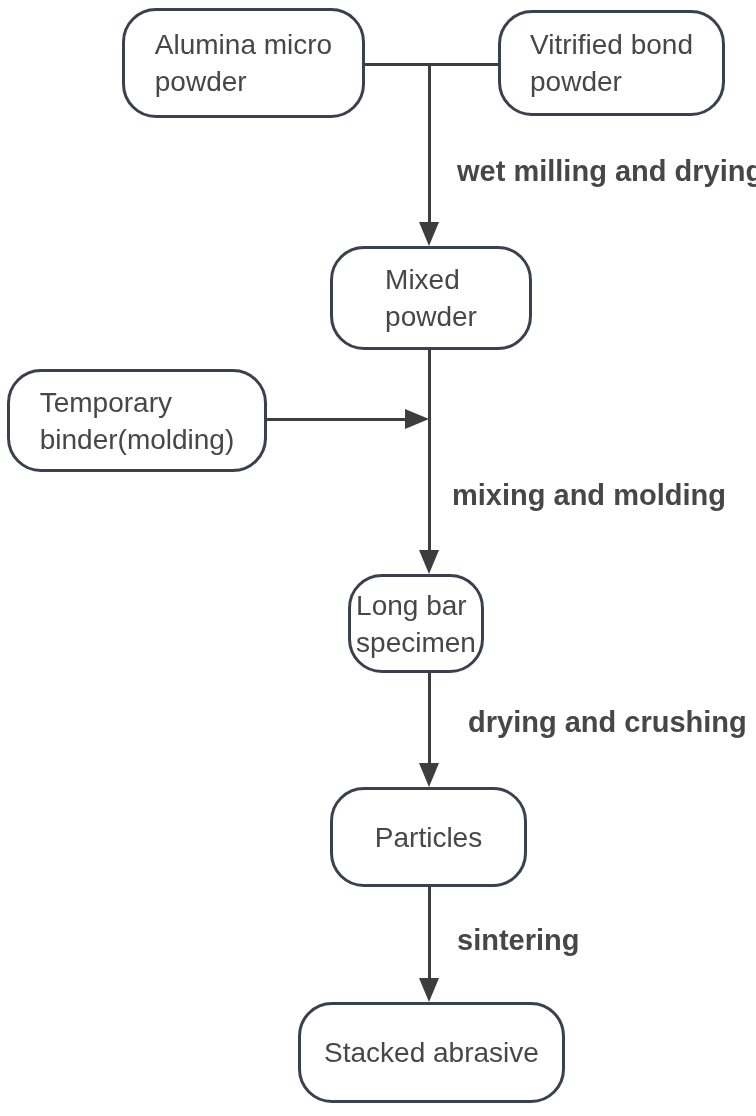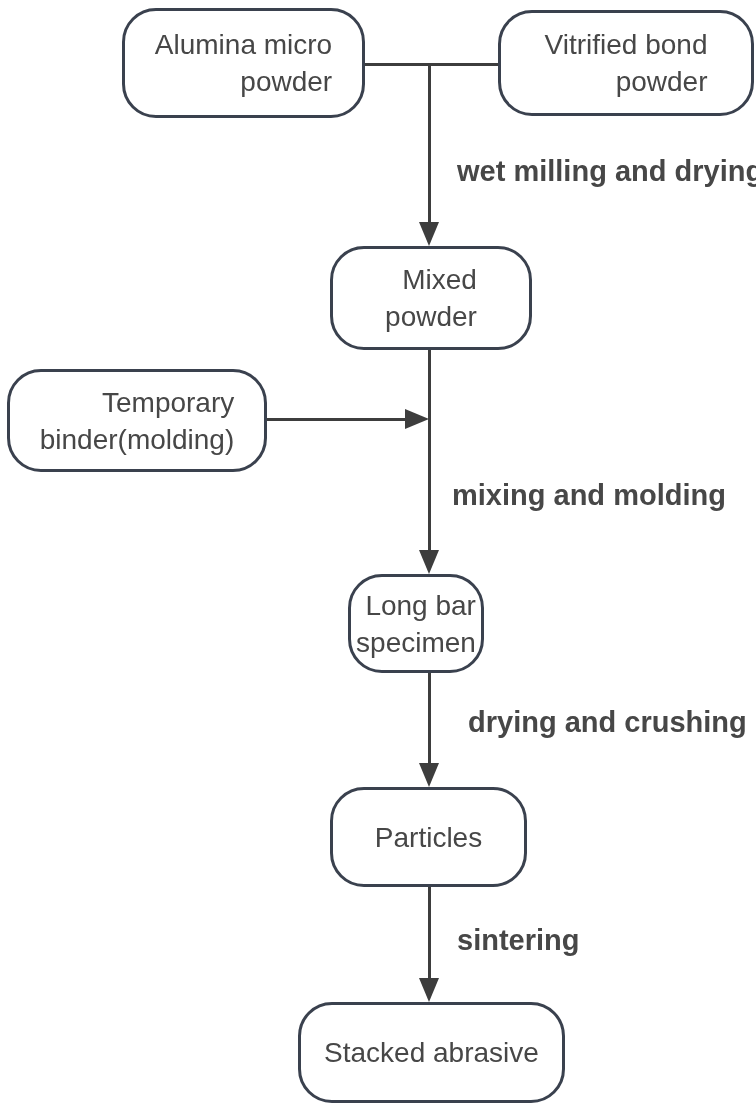--- a/index.html
+++ b/index.html
@@ -20,21 +20,21 @@
   }
   .node{
     position:absolute;
     box-sizing:border-box;
     border:3px solid var(--node-border);
     border-radius:34px;
     background:var(--node-fill);
     display:flex;
     align-items:center;
     justify-content:center;
-    text-align:right;
+    text-align:left;
   }
   .node-label{
     white-space:pre-line;
     font-size:28px;
     line-height:37px;
     color:var(--text);
   }
   .line{
     position:absolute;
     background:var(--line);
@@ -81,21 +81,21 @@
   <div class="arrow-down" style="left:419px;top:763px"></div>
 
   <div class="line" style="left:428px;top:887px;width:3px;height:93px"></div>
   <div class="arrow-down" style="left:419px;top:978px"></div>
 
   <div class="node" style="left:122px;top:8px;width:243px;height:110px">
     <span class="node-label">Alumina micro
 powder</span>
   </div>
 
-  <div class="node" style="left:498px;top:10px;width:256px;height:106px">
+  <div class="node" style="left:498px;top:10px;width:227px;height:106px">
     <span class="node-label">Vitrified bond
 powder</span>
   </div>
 
   <div class="node" style="left:330px;top:246px;width:202px;height:104px">
     <span class="node-label">Mixed
 powder</span>
   </div>
 
   <div class="node" style="left:7px;top:369px;width:260px;height:103px">

